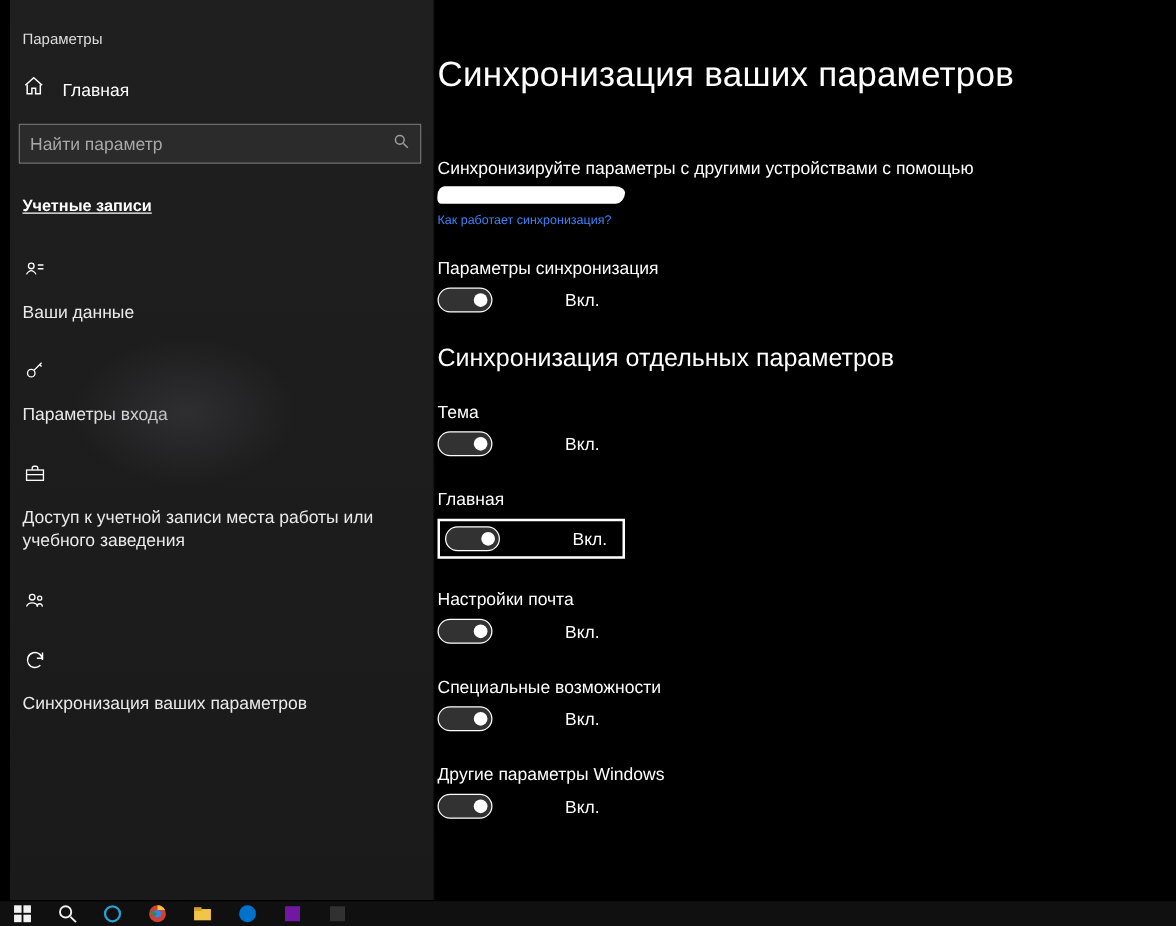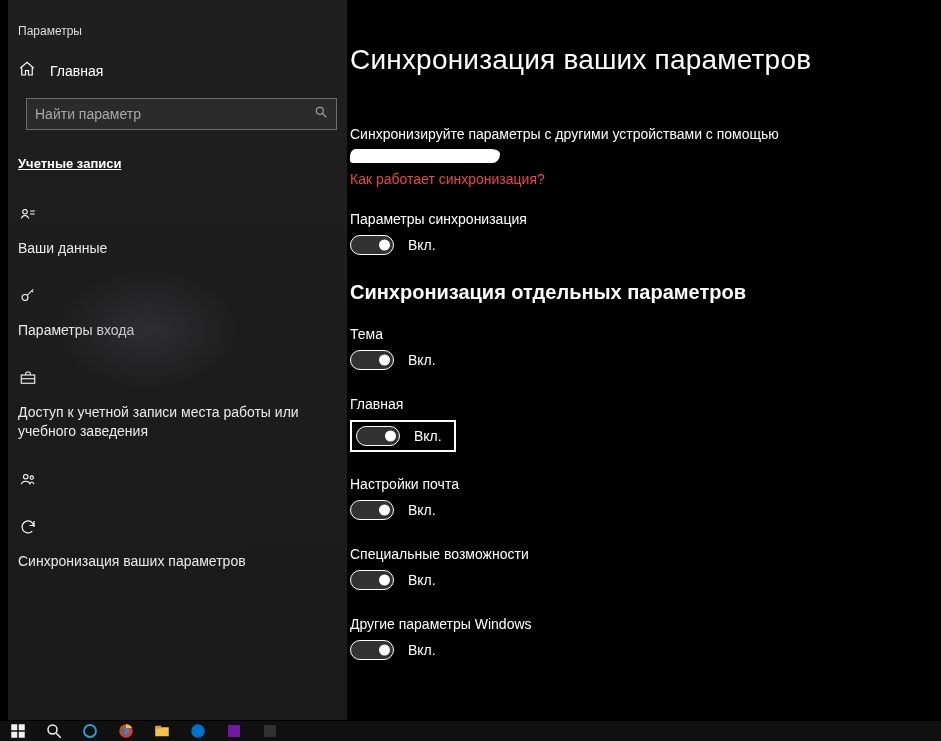--- a/index.html
+++ b/index.html
@@ -29,21 +29,21 @@
   }
   .home-row {
     display: flex;
     align-items: center;
     gap: 14px;
     padding: 4px 10px 16px 10px;
   }
   .home-icon svg { width: 18px; height: 18px; }
   .home-label { font-size: 14px; }
   .search-row {
-    margin: 0 10px 20px 18px;
+    margin: 0 10px 20px 7px;
     border: 1px solid #6d6d6d;
     background: #2b2b2b;
     height: 32px;
     display: flex;
     align-items: center;
     padding: 0 8px;
   }
   .search-input {
     flex: 1;
     background: transparent;
@@ -98,22 +98,22 @@
   .redact {
     display: inline-block;
     width: 150px;
     height: 14px;
     background: #fff;
     border-radius: 6px 10px 8px 4px / 8px 6px 10px 5px;
     vertical-align: middle;
     transform: skewX(-3deg);
   }
   .sync-link {
-    font-size: 14px;
-    color: #ef4444;
+    font-size: 10px;
+    color: #3b82f6;
     margin: 2px 0 24px 0;
     cursor: pointer;
   }
   .setting-label {
     font-size: 14px;
     margin-bottom: 8px;
   }
   .toggle-row {
     display: flex;
     align-items: center;
@@ -132,24 +132,24 @@
   .toggle .knob {
     position: absolute;
     right: 3px;
     top: 50%;
     transform: translateY(-50%);
     width: 11px;
     height: 11px;
     border-radius: 50%;
     background: #fff;
   }
-  .toggle-label { font-size: 14px; }
+  .toggle-label { font-size: 14px; margin-left: 44px; }
   .subheading {
     font-size: 20px;
-    font-weight: 700;
+    font-weight: 400;
     margin: 6px 0 22px 0;
   }
   .highlight-box {
     display: inline-flex;
     align-items: center;
     gap: 14px;
     border: 2.5px solid #fff;
     padding: 4px 12px 4px 4px;
     margin-bottom: 24px;
   }

